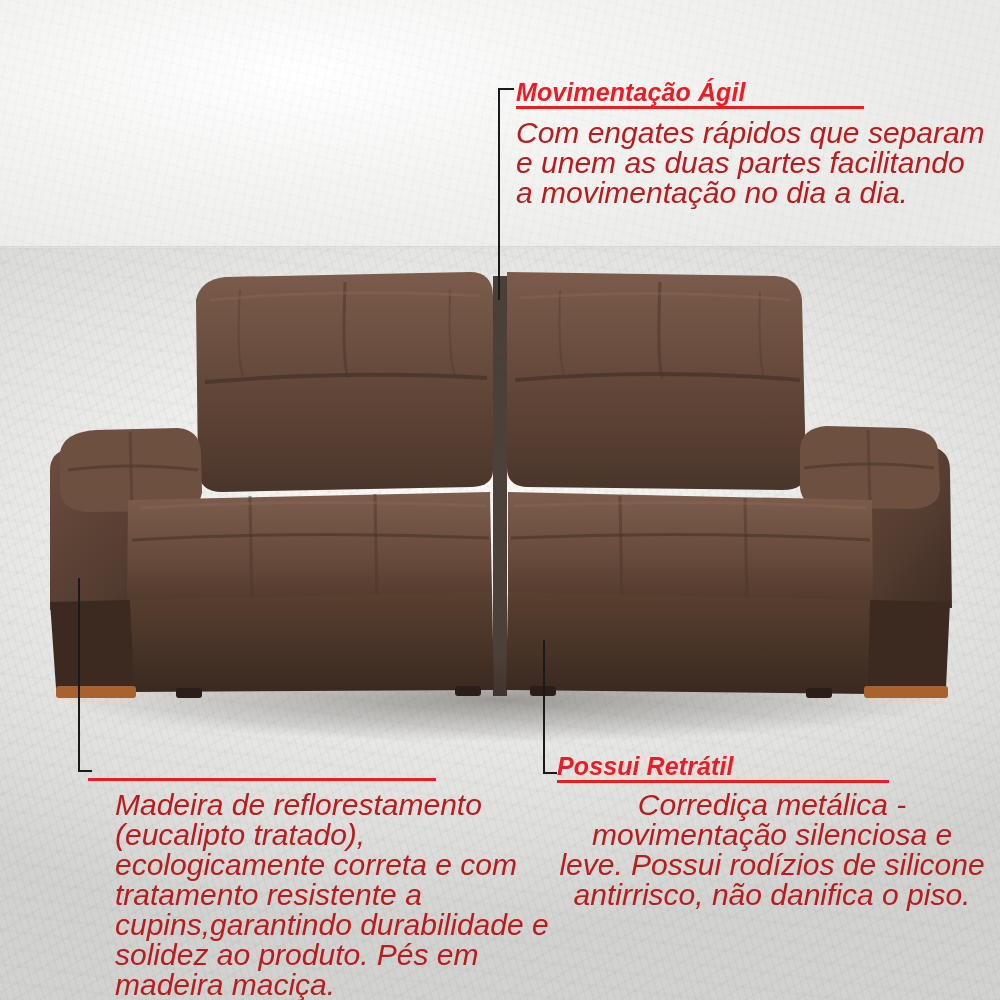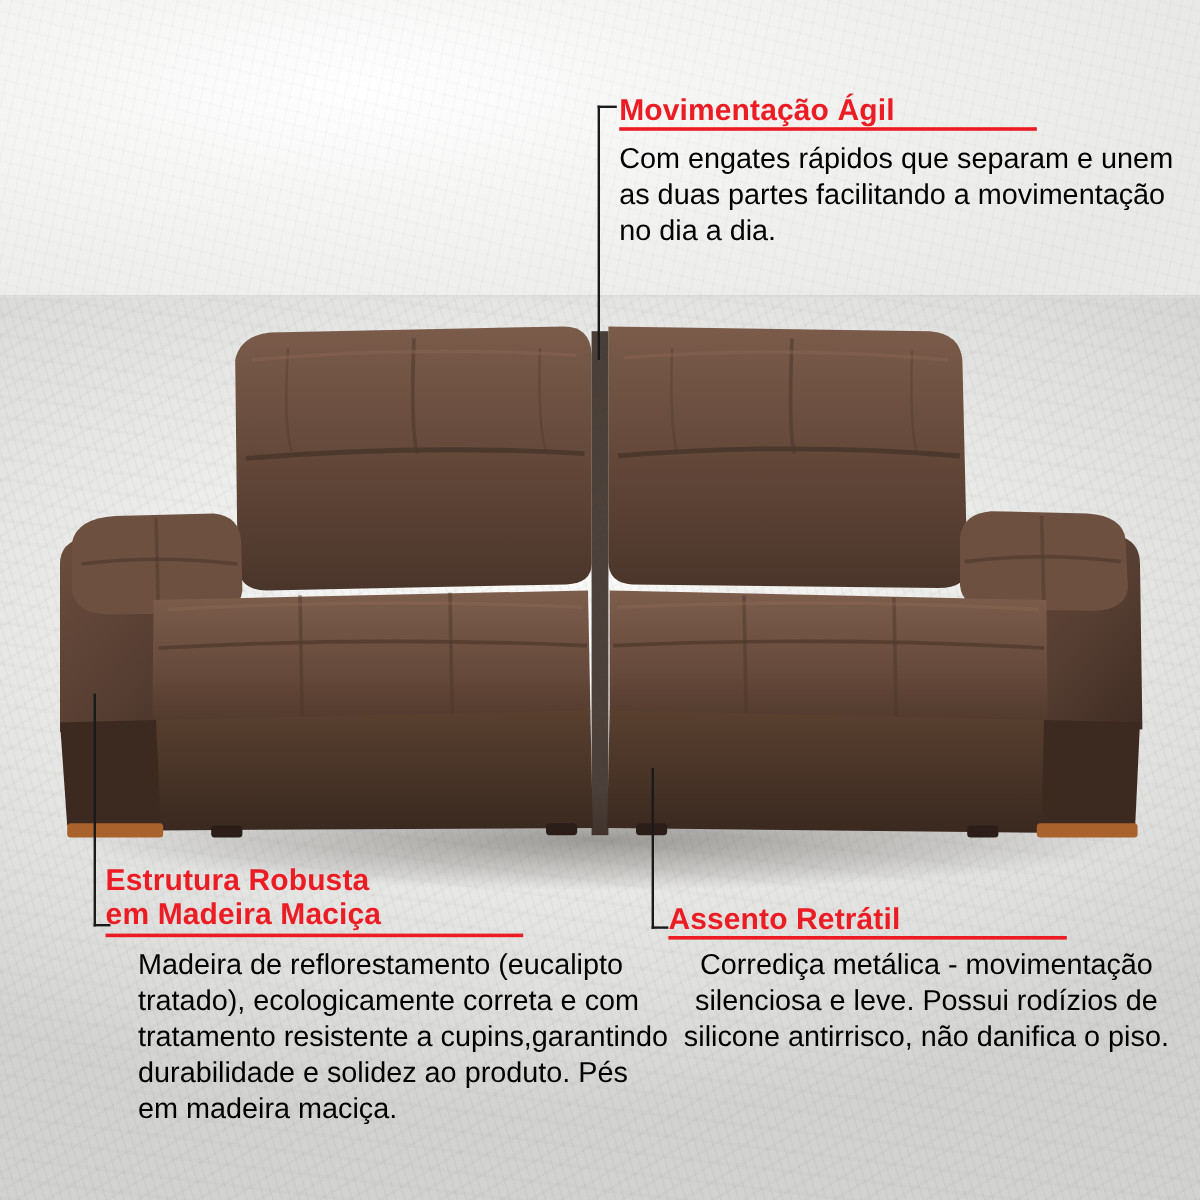--- a/index.html
+++ b/index.html
@@ -9,20 +9,21 @@
   }
   body {
     font-family: "Liberation Sans", sans-serif;
   }
   #stage {
     position: relative;
     width: 1000px;
     height: 1000px;
     overflow: hidden;
     background: #f2f2f2;
+    font-style: italic;
   }
 
   
   .bg-wall {
     position: absolute;
     left: 0; top: 0;
     width: 1000px; height: 248px;
     background:
       radial-gradient(ellipse 700px 240px at 30% 30%, #ffffff 0%, #f4f4f3 45%, #e9e9e7 100%);
   }
@@ -69,22 +70,22 @@
     position: absolute;
     color: #ec1c24;
     font-weight: bold;
     font-size: 25px;
     line-height: 28px;
     white-space: pre-line;
     letter-spacing: .1px;
   }
   .callout-body {
     position: absolute;
-    color: #000000;
-    font-size: 24px;
+    color: #b91c1c;
+    font-size: 30px;
     line-height: 30px;
     white-space: pre-line;
     letter-spacing: 0px;
   }
 
   .c1-title { left: 516px; top: 78px; }
   .c1-body  { left: 516px; top: 118px; width: 470px; }
 
   .c2-title { left: 88px; top: 720px; }
   .c2-body  { left: 88px; top: 790px; width: 445px; margin-left: 27px; }
@@ -194,23 +195,21 @@
 
   <div class="tick" style="left:498px; top:88px; width:2px; height:212px;"></div>
   <div class="tick" style="left:498px; top:88px; width:16px; height:2px;"></div>
   <div class="rule" style="left:516px; top:106px; width:348px; height:3px;"></div>
   <div class="callout-title c1-title">Movimentação Ágil</div>
   <div class="callout-body c1-body">Com engates rápidos que separam e unem as duas partes facilitando a movimentação no dia a dia.</div>
 
   <div class="tick" style="left:78px; top:578px; width:2px; height:194px;"></div>
   <div class="tick" style="left:78px; top:770px; width:14px; height:2px;"></div>
   <div class="rule" style="left:88px; top:778px; width:348px; height:3px;"></div>
-  <div class="callout-title c2-title">Estrutura Robusta
-em Madeira Maciça</div>
   <div class="callout-body c2-body">Madeira de reflorestamento (eucalipto tratado), ecologicamente correta e com tratamento resistente a cupins,garantindo durabilidade e solidez ao produto. Pés em madeira maciça.</div>
 
   <div class="tick" style="left:543px; top:640px; width:2px; height:134px;"></div>
   <div class="tick" style="left:543px; top:772px; width:14px; height:2px;"></div>
   <div class="rule" style="left:557px; top:780px; width:332px; height:3px;"></div>
-  <div class="callout-title c3-title">Assento Retrátil</div>
+  <div class="callout-title c3-title">Possui Retrátil</div>
   <div class="callout-body c3-body">Corrediça metálica - movimentação silenciosa e leve. Possui rodízios de silicone antirrisco, não danifica o piso.</div>
 
 </div>
 
 </body></html>

